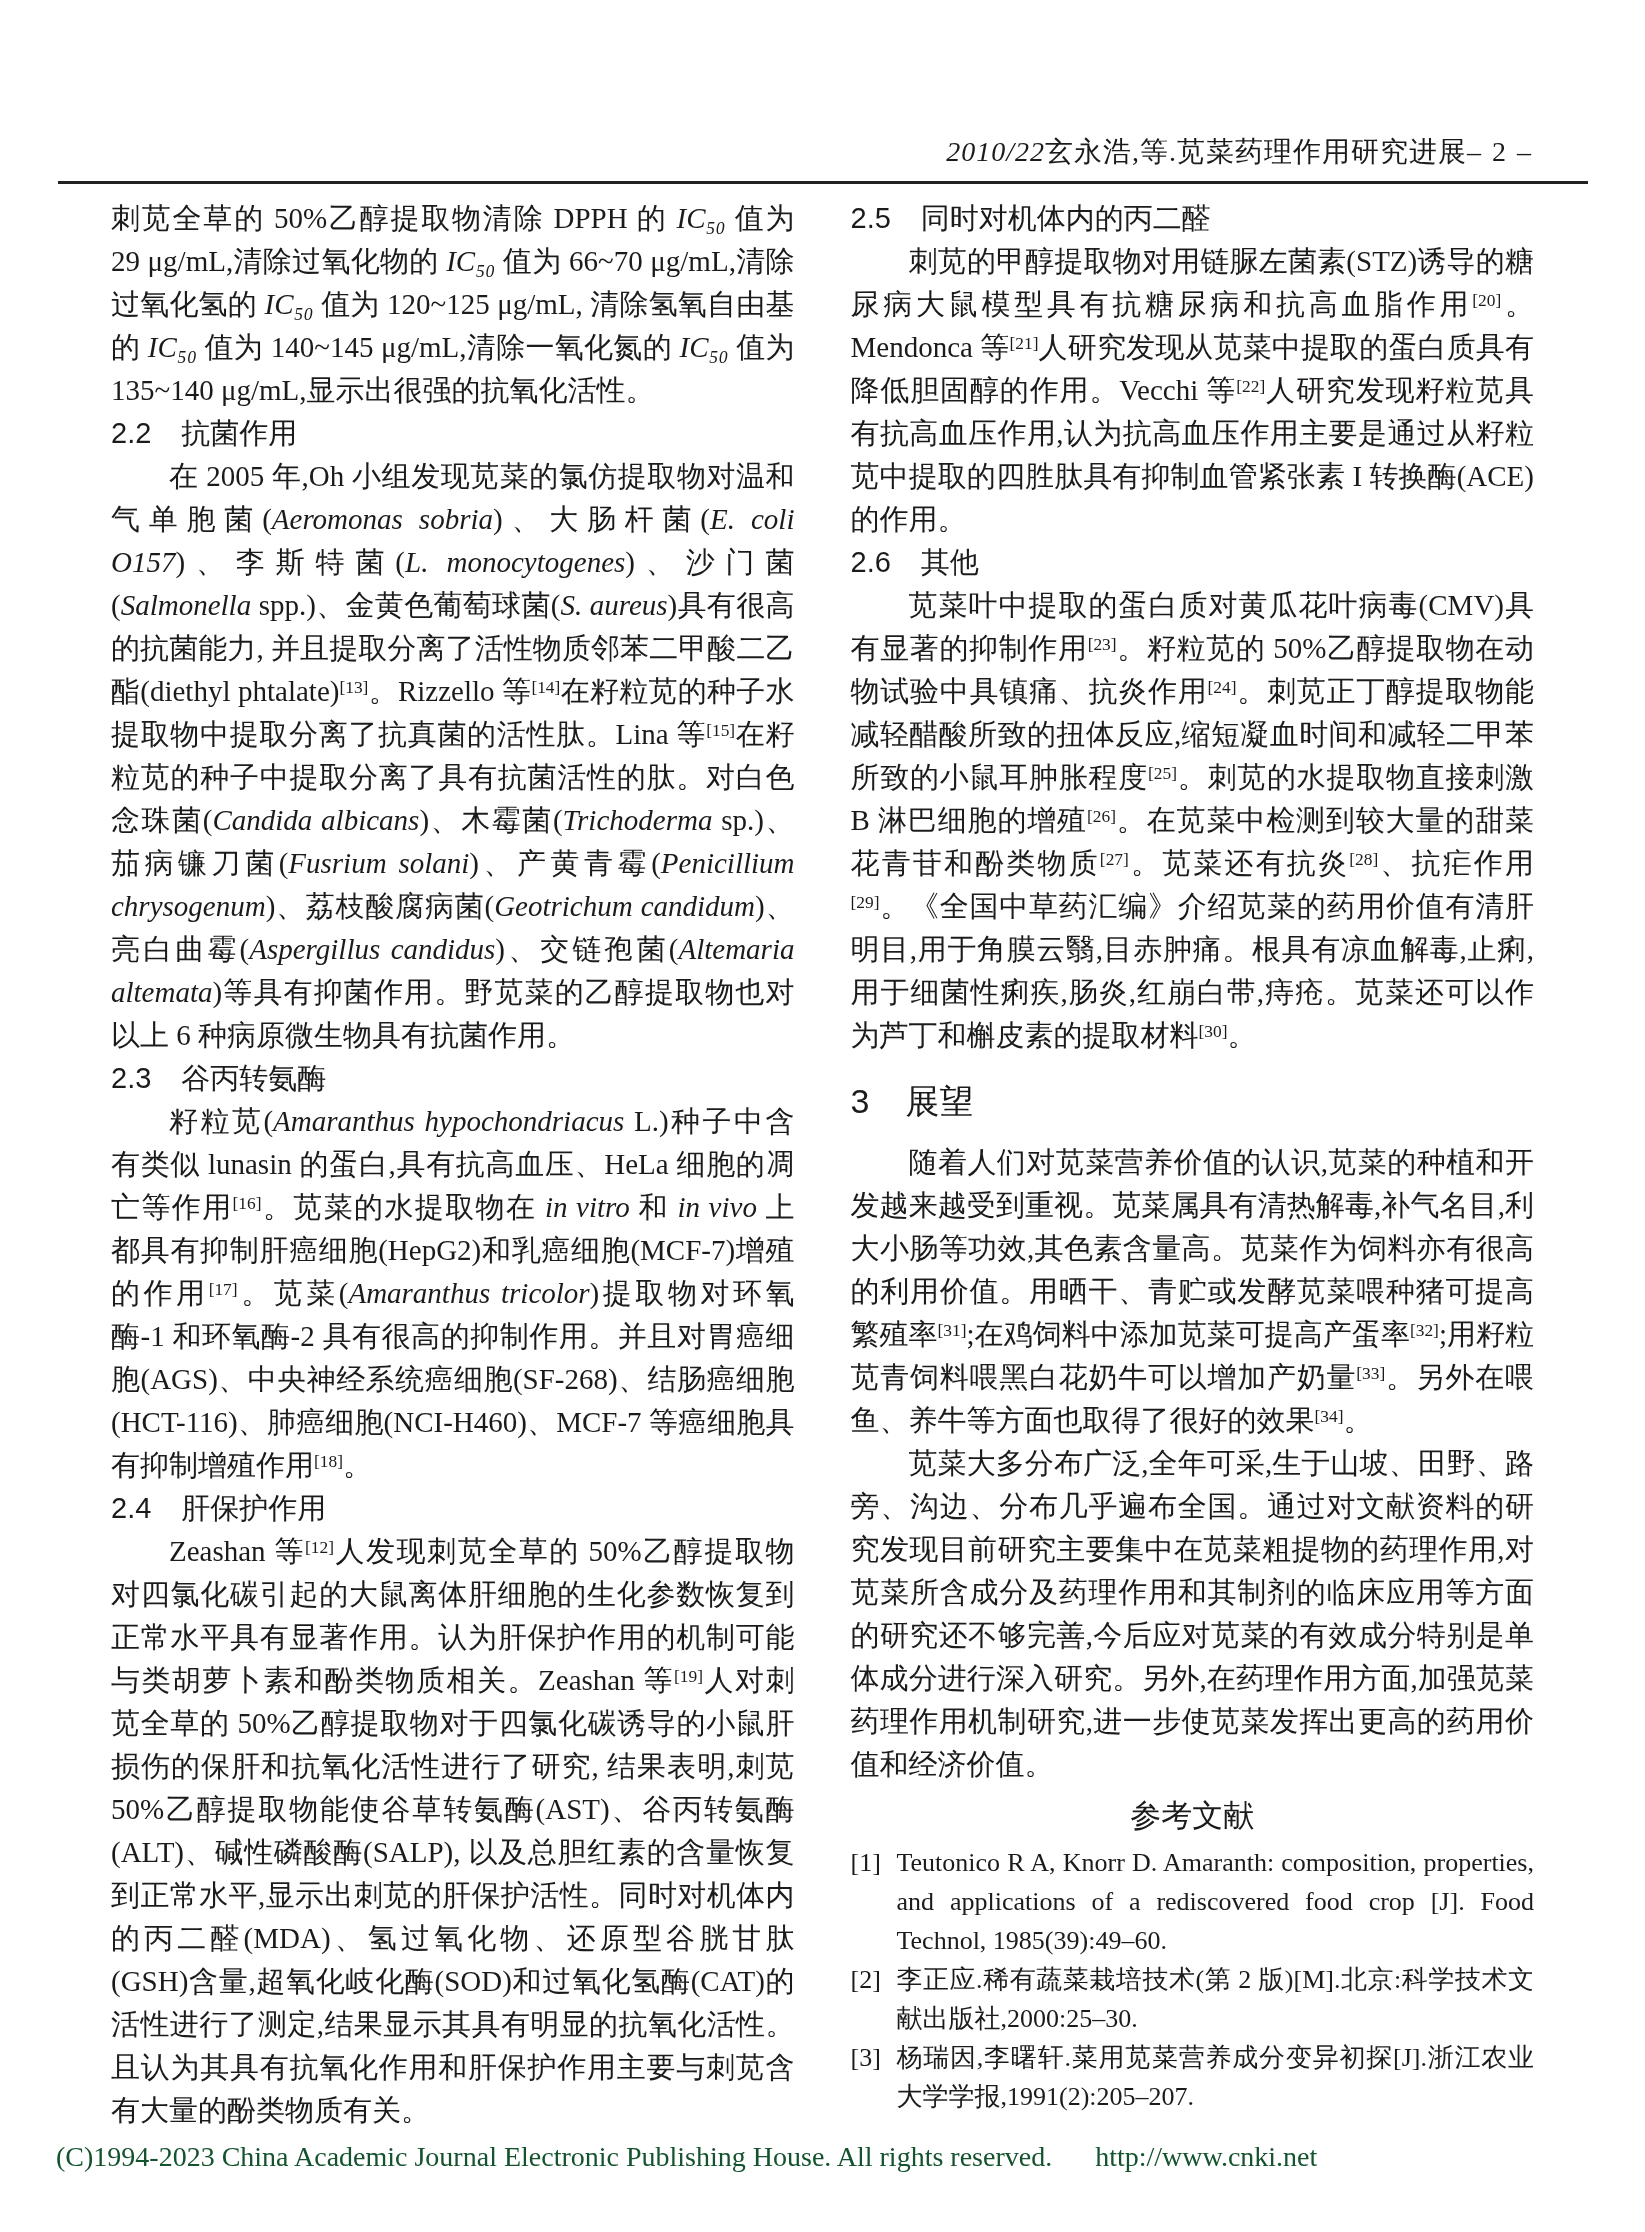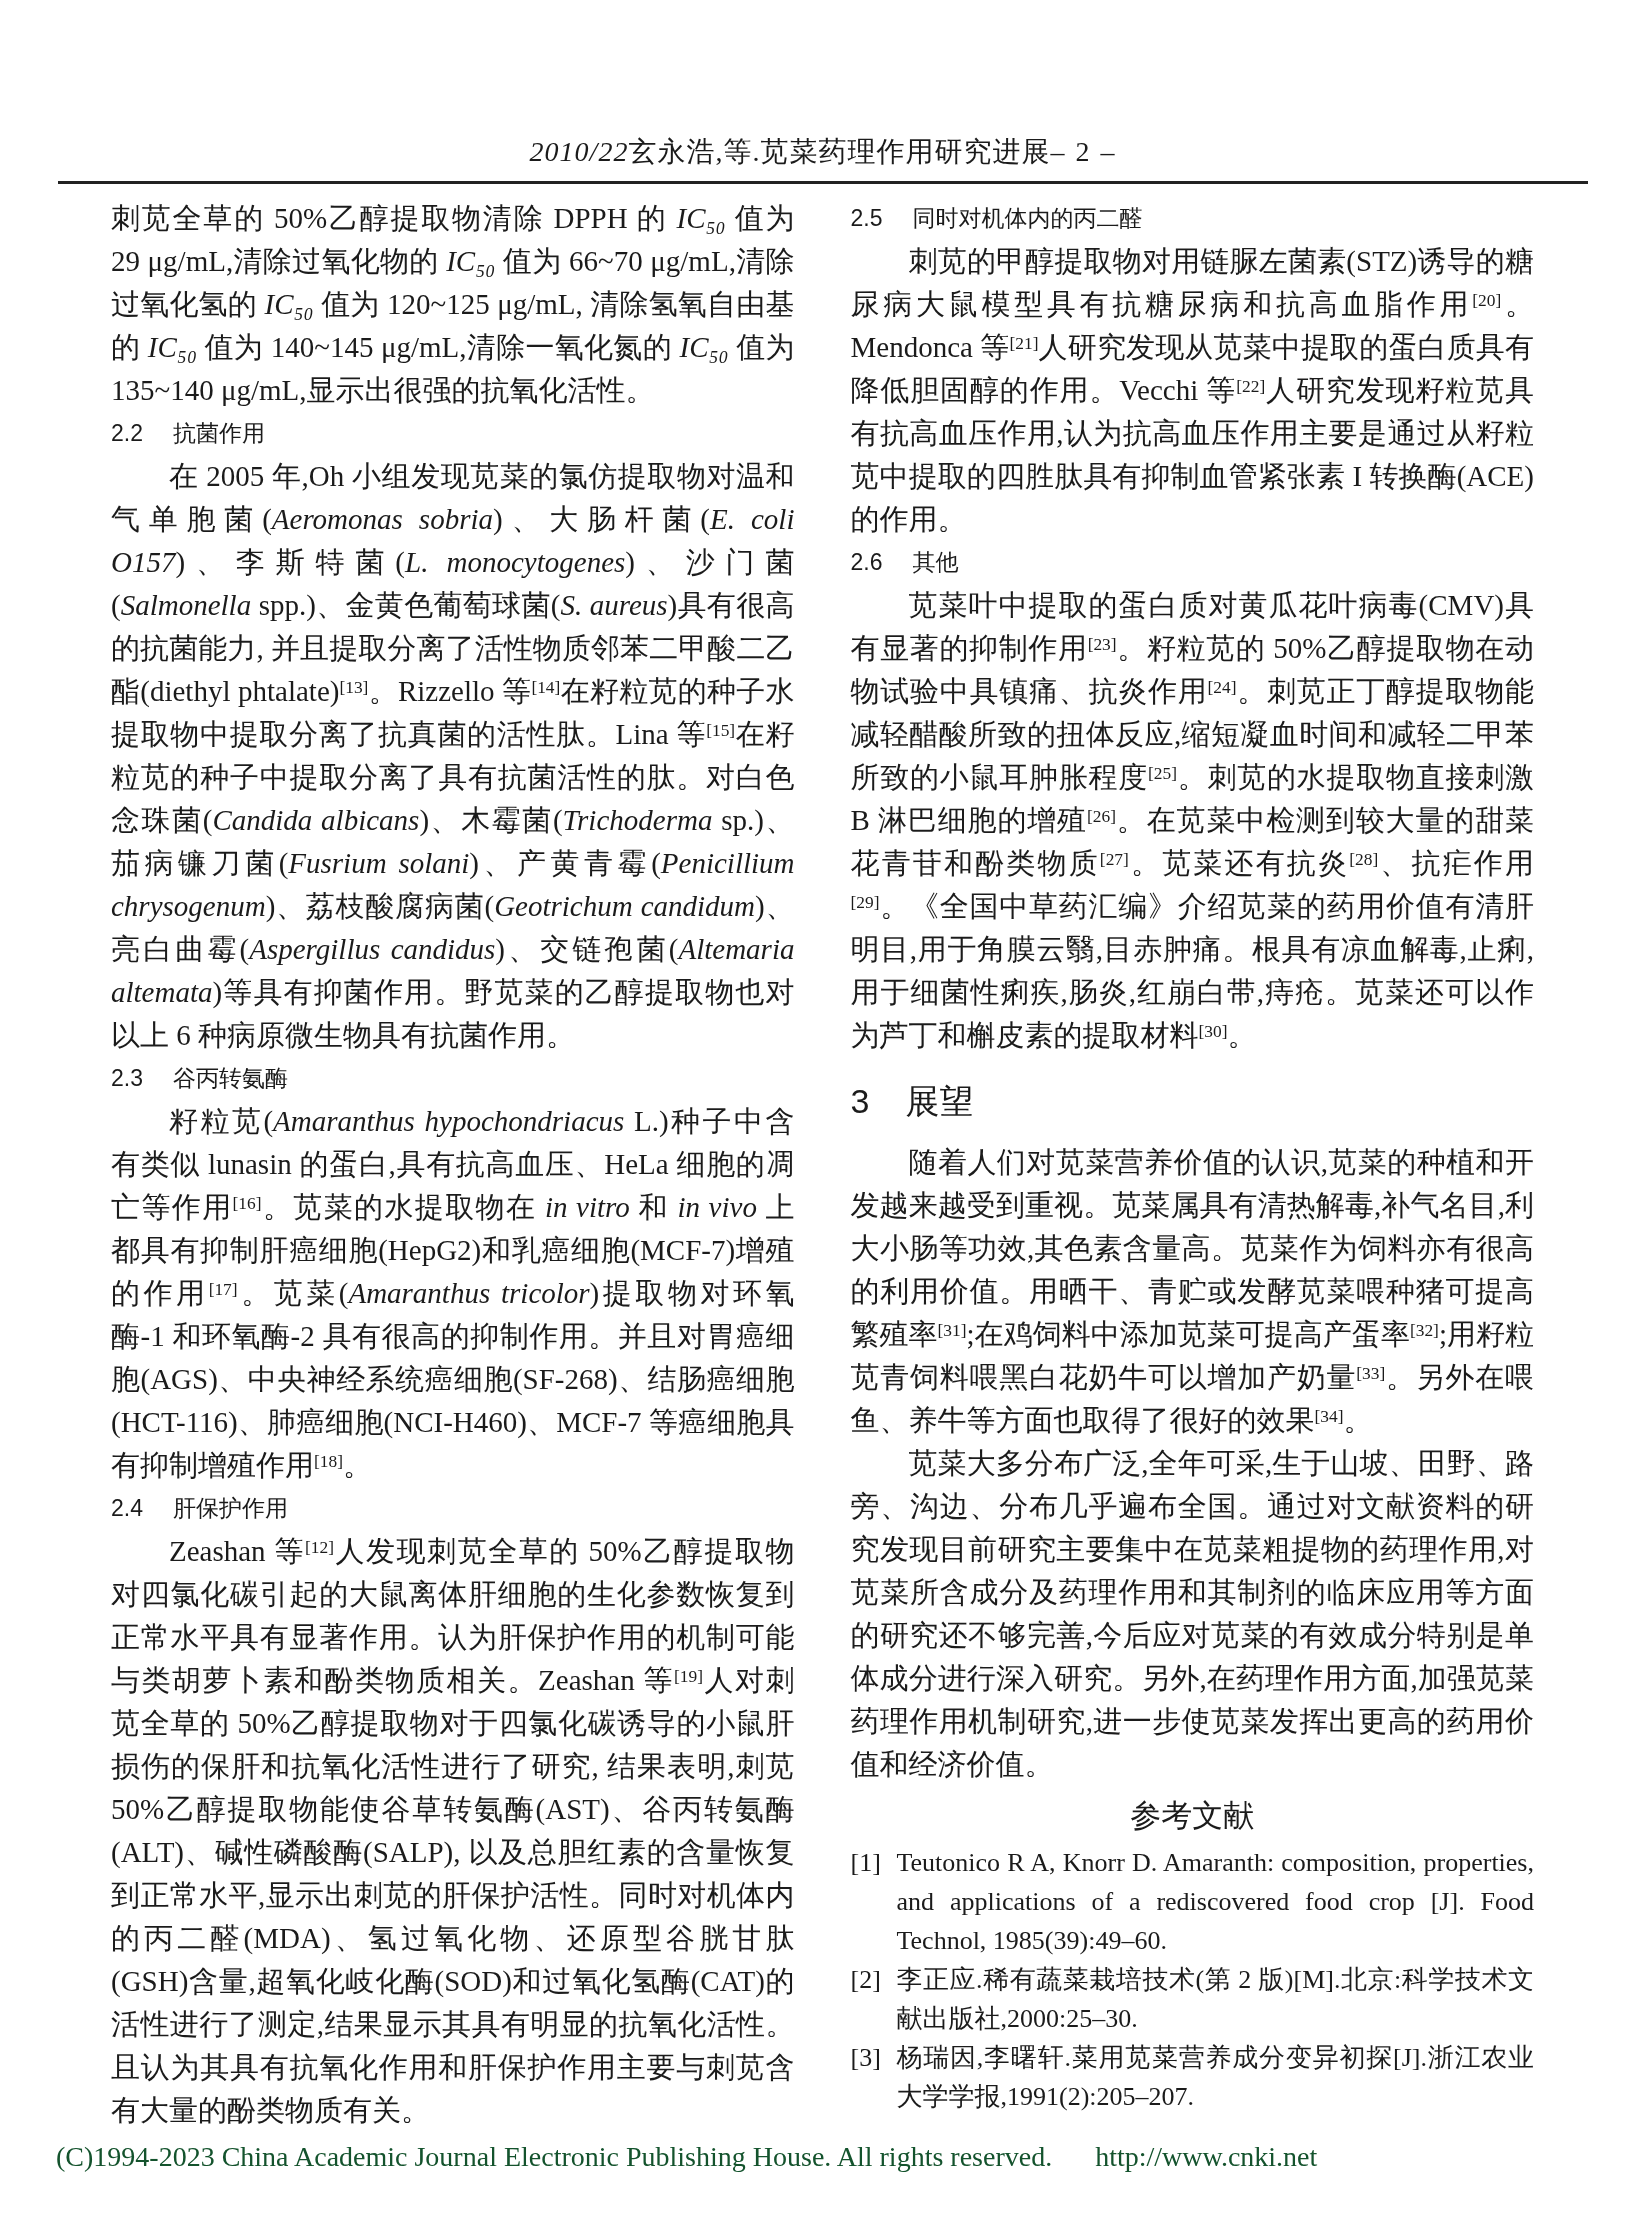--- a/index.html
+++ b/index.html
@@ -11,21 +11,21 @@
     background: #ffffff;
     overflow: hidden;
     font-family: "Liberation Serif", "DejaVu Serif", serif;
     color: #1b1b1b;
   }
   
   .page-header {
     position: absolute;
     top: 133px; left: 113px; right: 113px;
     display: flex;
-    justify-content: center;
+    justify-content: flex-end;
     align-items: baseline;
     font-size: 28px;
   }
   .hdr-issue { font-style: italic; letter-spacing: 1px; }
   .hdr-title { letter-spacing: 1px; }
   .hdr-page  { letter-spacing: 2px; }
   .header-rule {
     position: absolute;
     top: 181px; left: 58px;
     width: 1530px; height: 3px;
@@ -52,21 +52,21 @@
     font-size: 0.60em;
     line-height: 0;
     position: relative;
     top: -0.45em;
     vertical-align: baseline;
   }
   .sec-heading {
     display: flex;
     margin: 0;
     font-family: "Liberation Sans", "DejaVu Sans", sans-serif;
-    font-size: 23px;
+    font-size: 29px;
     font-weight: 500;
     line-height: 43px;
   }
   .sec-heading .sec-num { margin-right: 30px; }
   .major-heading {
     display: flex;
     margin: 24px 0 20px 0;
     font-family: "Liberation Sans", "DejaVu Sans", sans-serif;
     font-size: 34px;
     font-weight: 500;

